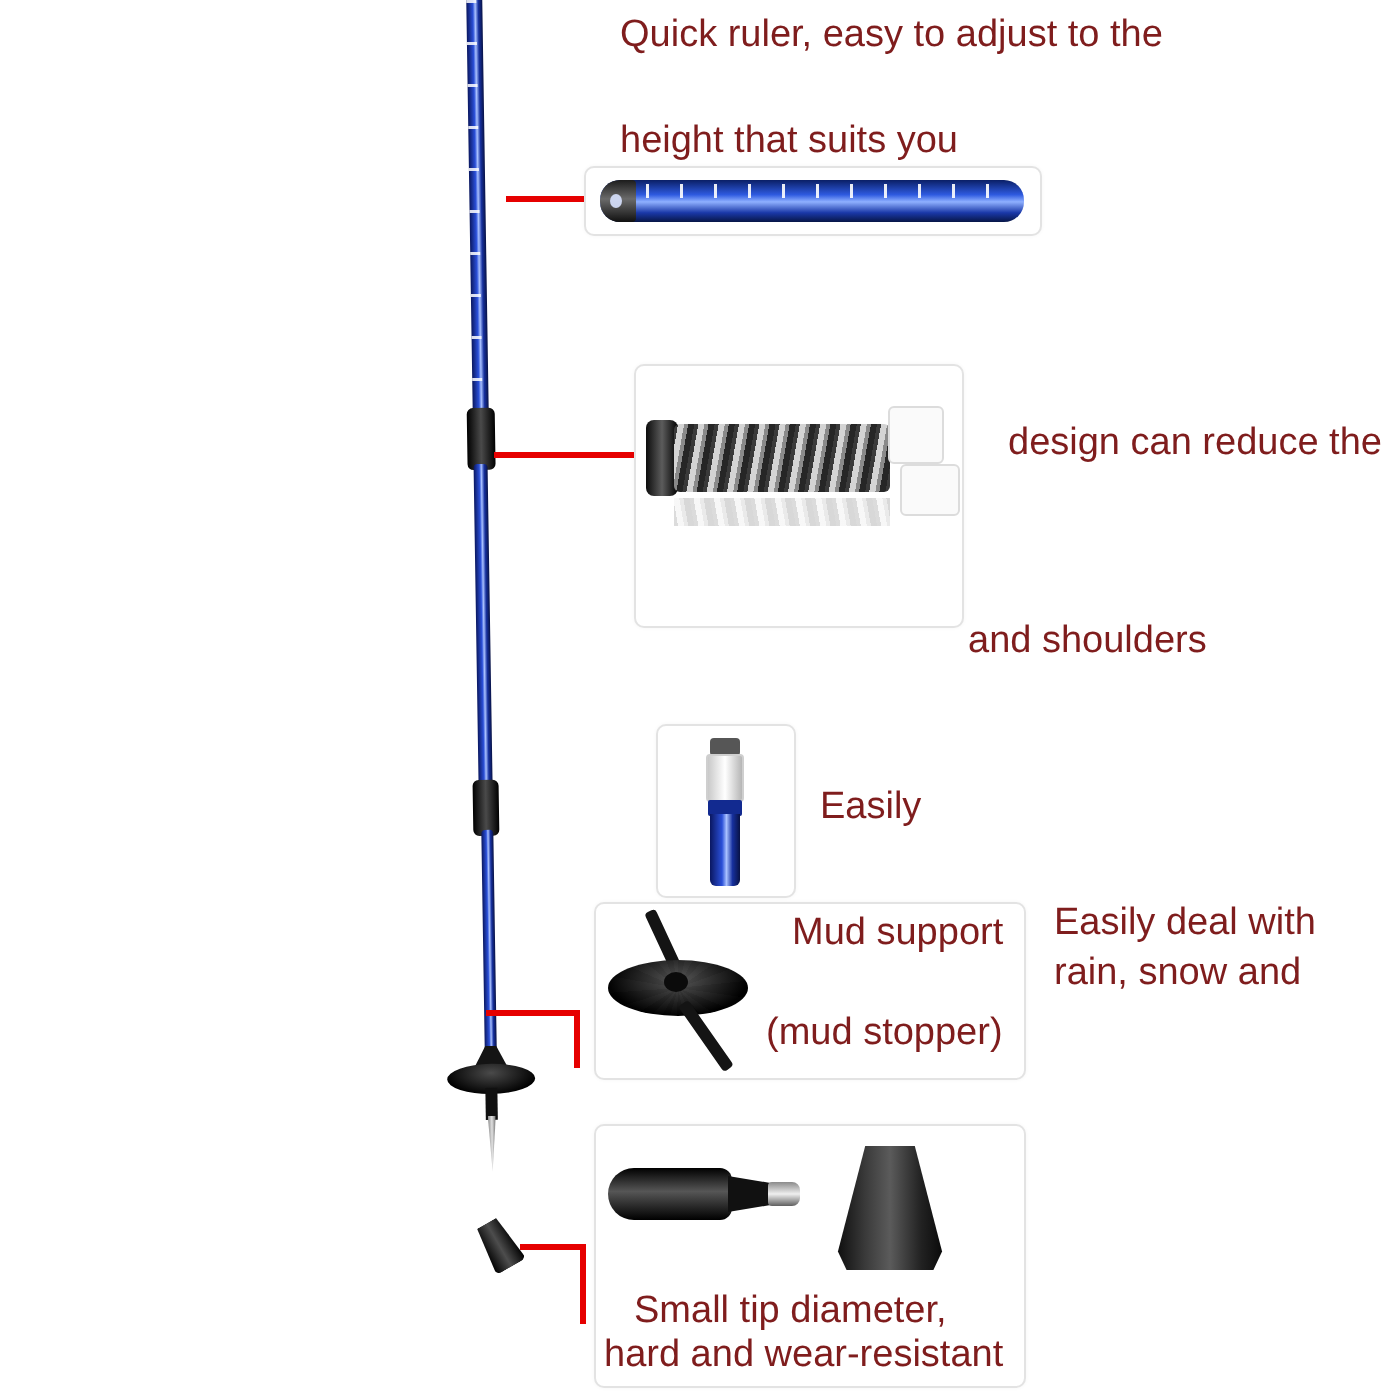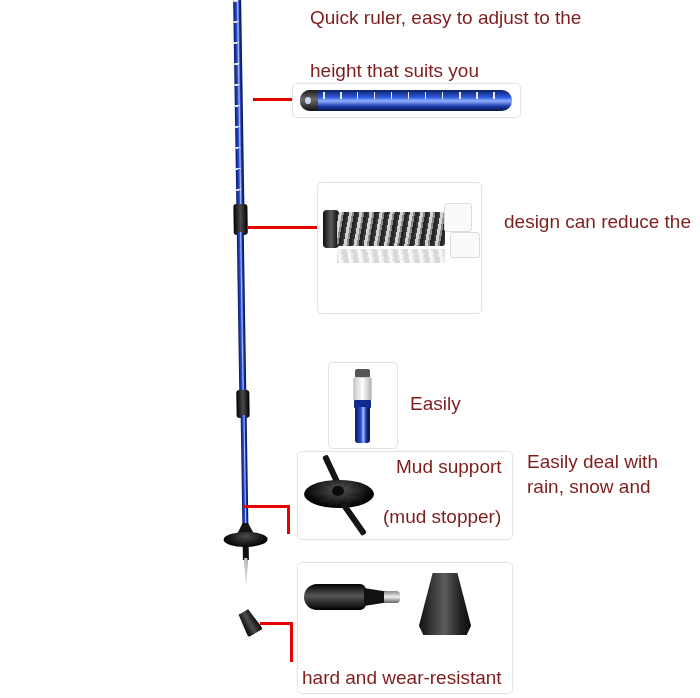--- a/index.html
+++ b/index.html
@@ -140,24 +140,26 @@
     <div class="tip-sleeve"></div>
     <div class="tip-taper"></div>
     <div class="tip-point"></div>
     <div class="tip-foot"></div>
   </div>
 
   <div class="txt" style="left:310px;top:8px;">Quick ruler, easy to adjust to the</div>
   <div class="txt" style="left:310px;top:61px;">height that suits you</div>
 
   <div class="txt" style="left:484px;top:212px;margin-left:20px;">design can reduce the</div>
+  <div class="txt" style="left:484px;top:311px;">and shoulders</div>
 
   <div class="txt" style="left:410px;top:394px;">Easily</div>
 
   <div class="txt" style="left:396px;top:457px;text-align:right;">Mud support</div>
   <div class="txt" style="left:383px;top:507px;">(mud stopper)</div>
 
   <div class="txt" style="left:527px;top:452px;text-align:center;">Easily deal with</div>
   <div class="txt" style="left:527px;top:477px;">rain, snow and</div>
 
+  <div class="txt" style="left:317px;top:646px;">Small tip diameter,</div>
   <div class="txt" style="left:302px;top:668px;">hard and wear-resistant</div>
 
 </div>
 
 </body></html>

